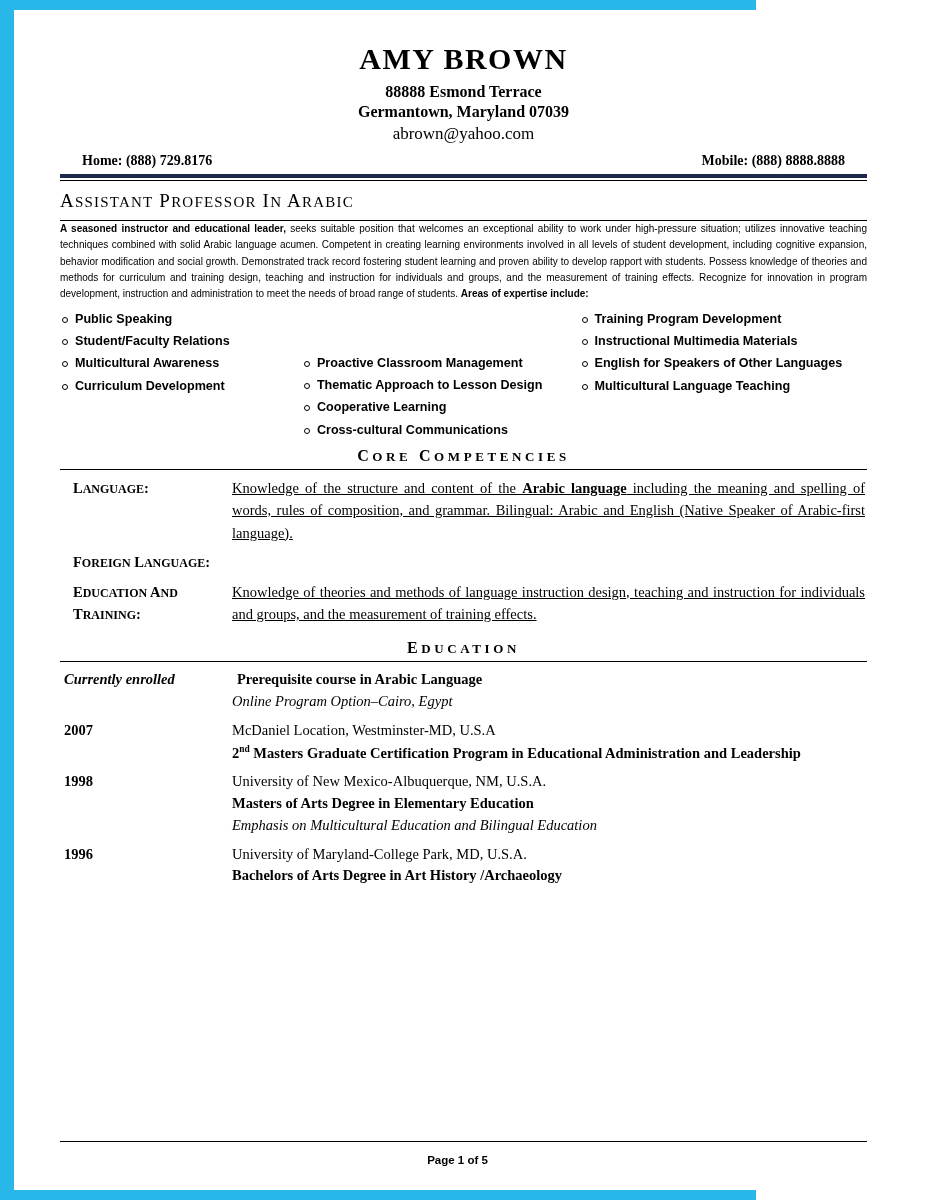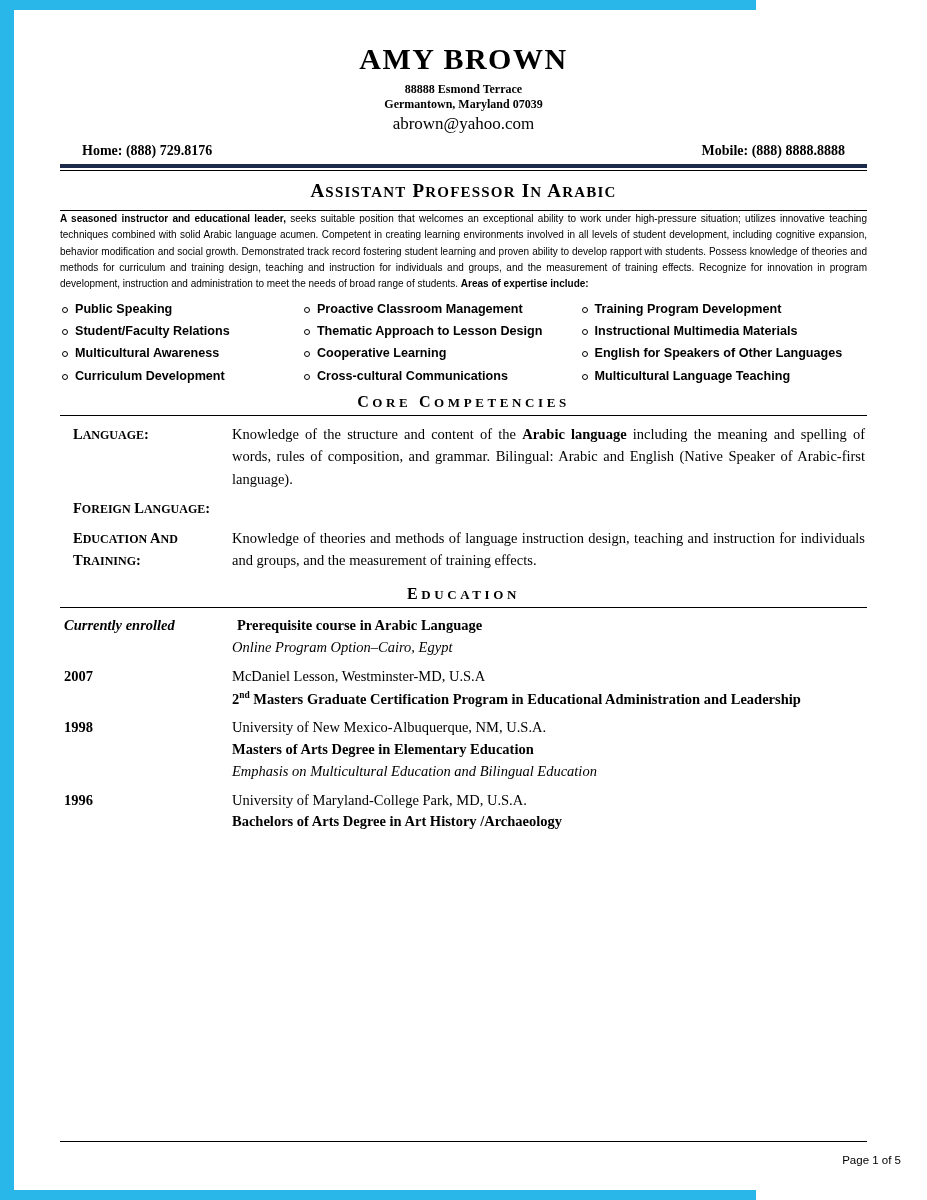--- a/index.html
+++ b/index.html
@@ -51,21 +51,21 @@
   .name {
     text-align: center;
     font-family: "Liberation Serif", serif;
     font-size: 30px;
     font-weight: bold;
     letter-spacing: 1.5px;
     margin: 12px 0 6px 0;
   }
   .addr-line {
     text-align: center;
-    font-size: 12px;
+    font-size: 16px;
     font-weight: bold;
     line-height: 1.25;
   }
   .addr-line.email {
     font-weight: normal;
     font-size: 17px;
     padding-top: 1px;
   }
   .contact-row {
     display: flex;
@@ -79,23 +79,23 @@
     border-top: 4px solid #1b2a4a;
     margin-top: 2px;
   }
   .rule-thin {
     border-top: 1.5px solid #000;
     margin-top: 2px;
   }
 
   
   .job-title {
-    text-align: center;
+    text-align: left;
     font-size: 19px;
-    font-weight: bold;
+    font-weight: normal;
     letter-spacing: 1.2px;
     padding: 9px 0 8px 0;
   }
   .job-title .sc { font-size: 15px; }
   .rule-title-bottom {
     border-top: 1.6px solid #000;
   }
 
   
   .summary {
@@ -110,21 +110,21 @@
   
   .expertise {
     display: flex;
     margin-top: 10px;
     font-family: "Liberation Sans", sans-serif;
     font-size: 12.6px;
     font-weight: bold;
   }
   .expertise .col { }
   .expertise .col.c1 { width: 244px; }
-  .expertise .col.c2 { width: 280px; }
+  .expertise .col.c2 { width: 280px; margin-top: 44px; }
   .expertise .col.c3 { width: 290px; }
   .expertise li {
     list-style: none;
     position: relative;
     padding-left: 15px;
     margin-bottom: 7px;
     line-height: 1.2;
   }
   .expertise li:before {
     content: "";
@@ -163,20 +163,21 @@
     box-sizing: border-box;
     font-weight: bold;
     line-height: 1.55;
   }
   .comp-label .sc { font-size: 12px; }
   .comp-body {
     flex: 1;
     text-align: justify;
     line-height: 1.55;
     padding-right: 2px;
+    text-decoration: underline;
   }
   .comp-body b { font-weight: bold; }
 
   
   .edu-head-wrap { margin-top: 14px; }
   .edu-row {
     display: flex;
     margin-top: 7px;
     font-size: 14.5px;
   }
@@ -199,24 +200,24 @@
   .footer-rule {
     position: absolute;
     left: 46px; right: 46px;
     bottom: 48px;
     border-top: 1.5px solid #000;
   }
   .footer-text {
     position: absolute;
     left: 0; right: 12px;
     bottom: 24px;
-    text-align: right;
+    text-align: center;
     font-family: "Liberation Sans", sans-serif;
     font-size: 11.5px;
-    font-weight: normal;
+    font-weight: bold;
   }
 </style>
 </head>
 <body>
 
 <div class="page-frame">
   <div class="sheet">
 
     <div class="name">A<span class="sc">M</span><span class="sc">Y</span> B<span class="sc">R</span><span class="sc">O</span><span class="sc">W</span><span class="sc">N</span></div>
     <div class="addr-line">88888 Esmond Terrace</div>
@@ -290,21 +291,21 @@
         <div class="edu-year italic">Currently enrolled</div>
         <div class="edu-body">
           <div class="b indent">Prerequisite course in Arabic Language</div>
           <div class="i">Online Program Option–Cairo, Egypt</div>
         </div>
       </div>
 
       <div class="edu-row">
         <div class="edu-year">2007</div>
         <div class="edu-body">
-          <div>McDaniel Lesson, Westminster-MD, U.S.A</div>
+          <div>McDaniel Location, Westminster-MD, U.S.A</div>
           <div class="b">2<sup>nd</sup> Masters Graduate Certification Program in Educational Administration and Leadership</div>
         </div>
       </div>
 
       <div class="edu-row">
         <div class="edu-year">1998</div>
         <div class="edu-body">
           <div>University of New Mexico-Albuquerque, NM, U.S.A.</div>
           <div class="b">Masters of Arts Degree in Elementary Education</div>
           <div class="i">Emphasis on Multicultural Education and Bilingual Education</div>

